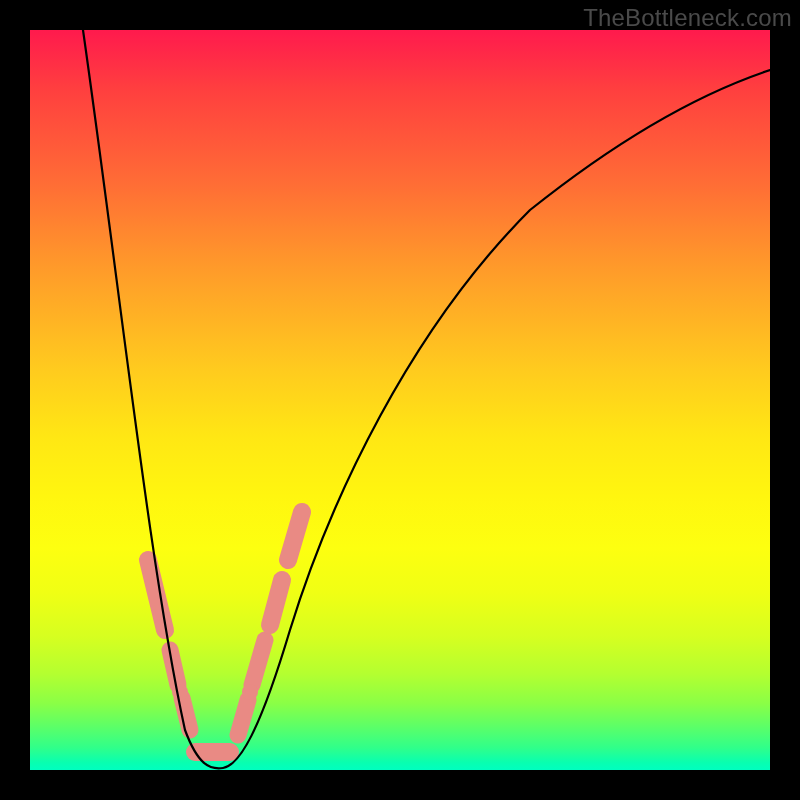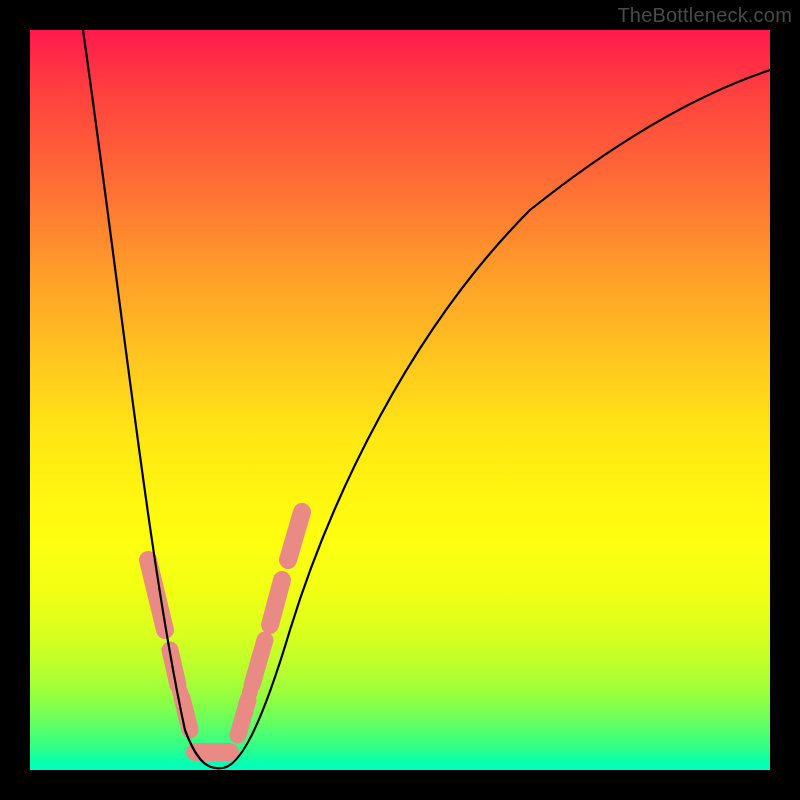--- a/index.html
+++ b/index.html
@@ -33,21 +33,21 @@
       #5eff66 94%,
       #30ff8a 97%,
       #08ffb0 99%,
       #00ffc0 100%);
   }
   .watermark {
     position: absolute;
     top: 4px;
     right: 8px;
     color: #4a4a4a;
-    font-size: 20px;
+    font-size: 24px;
     font-weight: 400;
     letter-spacing: 0.2px;
     font-family: Arial, Helvetica, sans-serif;
     user-select: none;
   }
   svg.curve {
     position: absolute;
     left: 0;
     top: 0;
     width: 740px;

